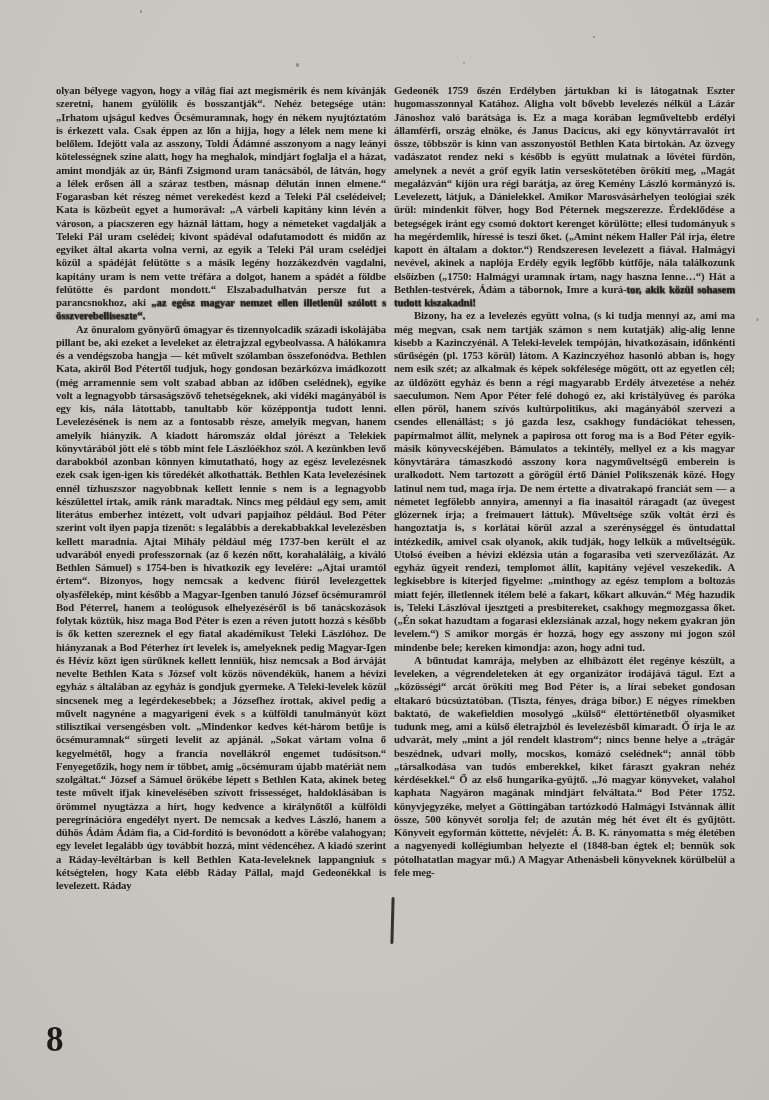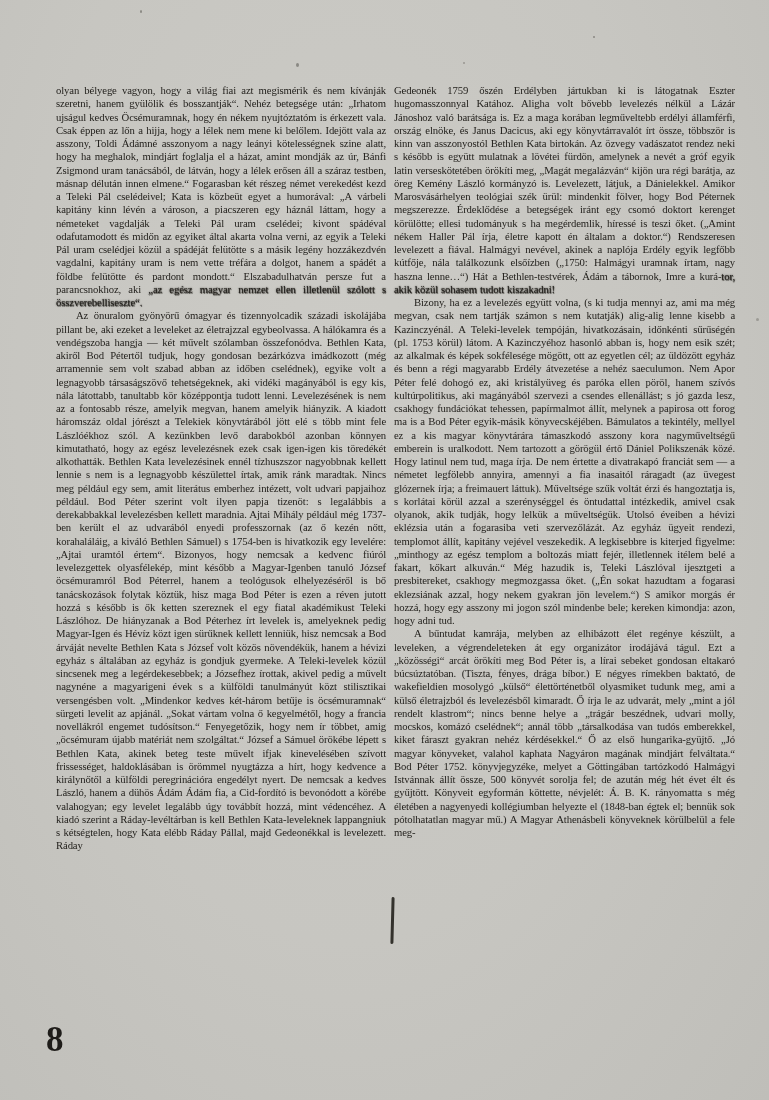--- a/index.html
+++ b/index.html
@@ -8,21 +8,21 @@
     font-family:"Liberation Serif",serif;
     background:#c7c6c1;
   }
   .page{
     position:absolute;inset:0;
     background:radial-gradient(ellipse at 45% 35%, #cccbc6 0%, #c7c6c1 55%, #bfbeb9 100%);
   }
   .col{
     position:absolute;top:84px;
     text-align:justify;
-    font-weight:400;
+    font-weight:700;
     font-size:10.7px;
     line-height:13.25px;
     letter-spacing:-0.12px;
     word-spacing:0.4px;
     color:#24221e;
   }
   .col-left{left:56px;width:330px;}
   .col-right{left:394px;width:341px;}
   .col p{margin:0;}
   p.indent{text-indent:20px;}

